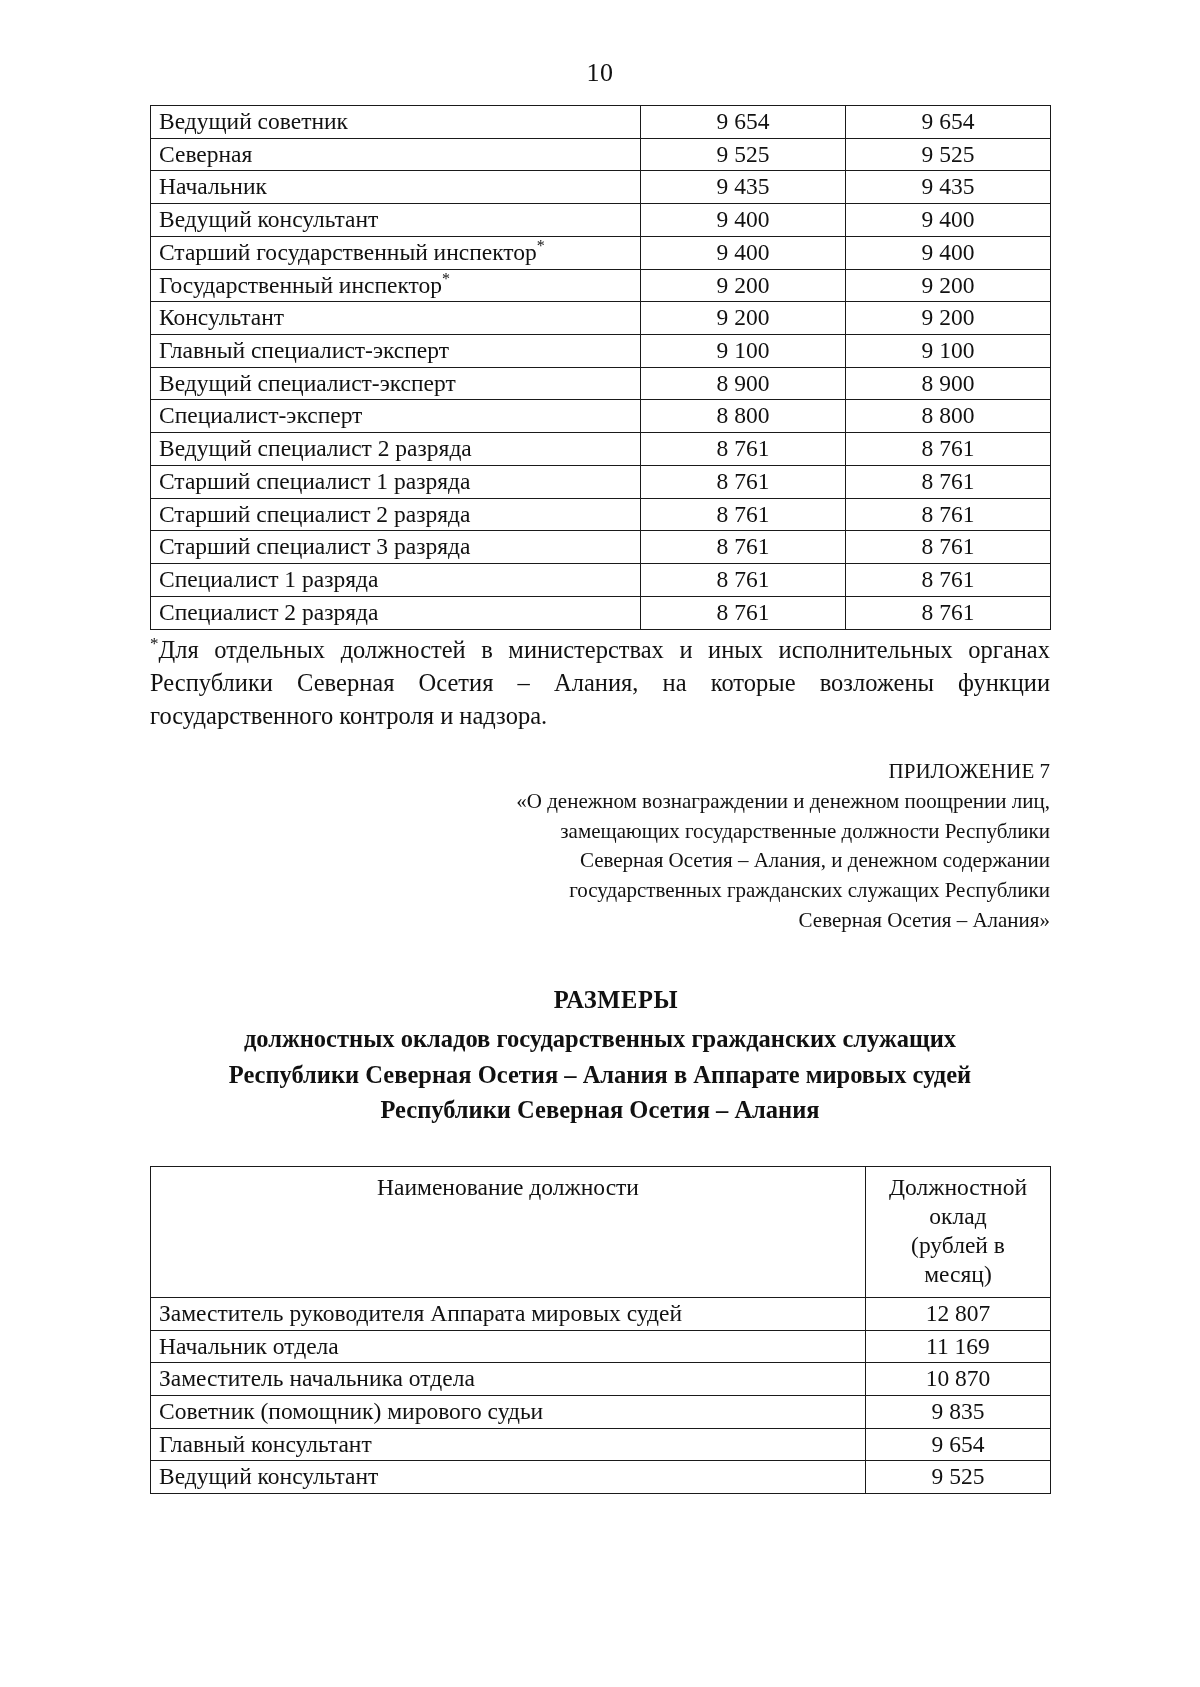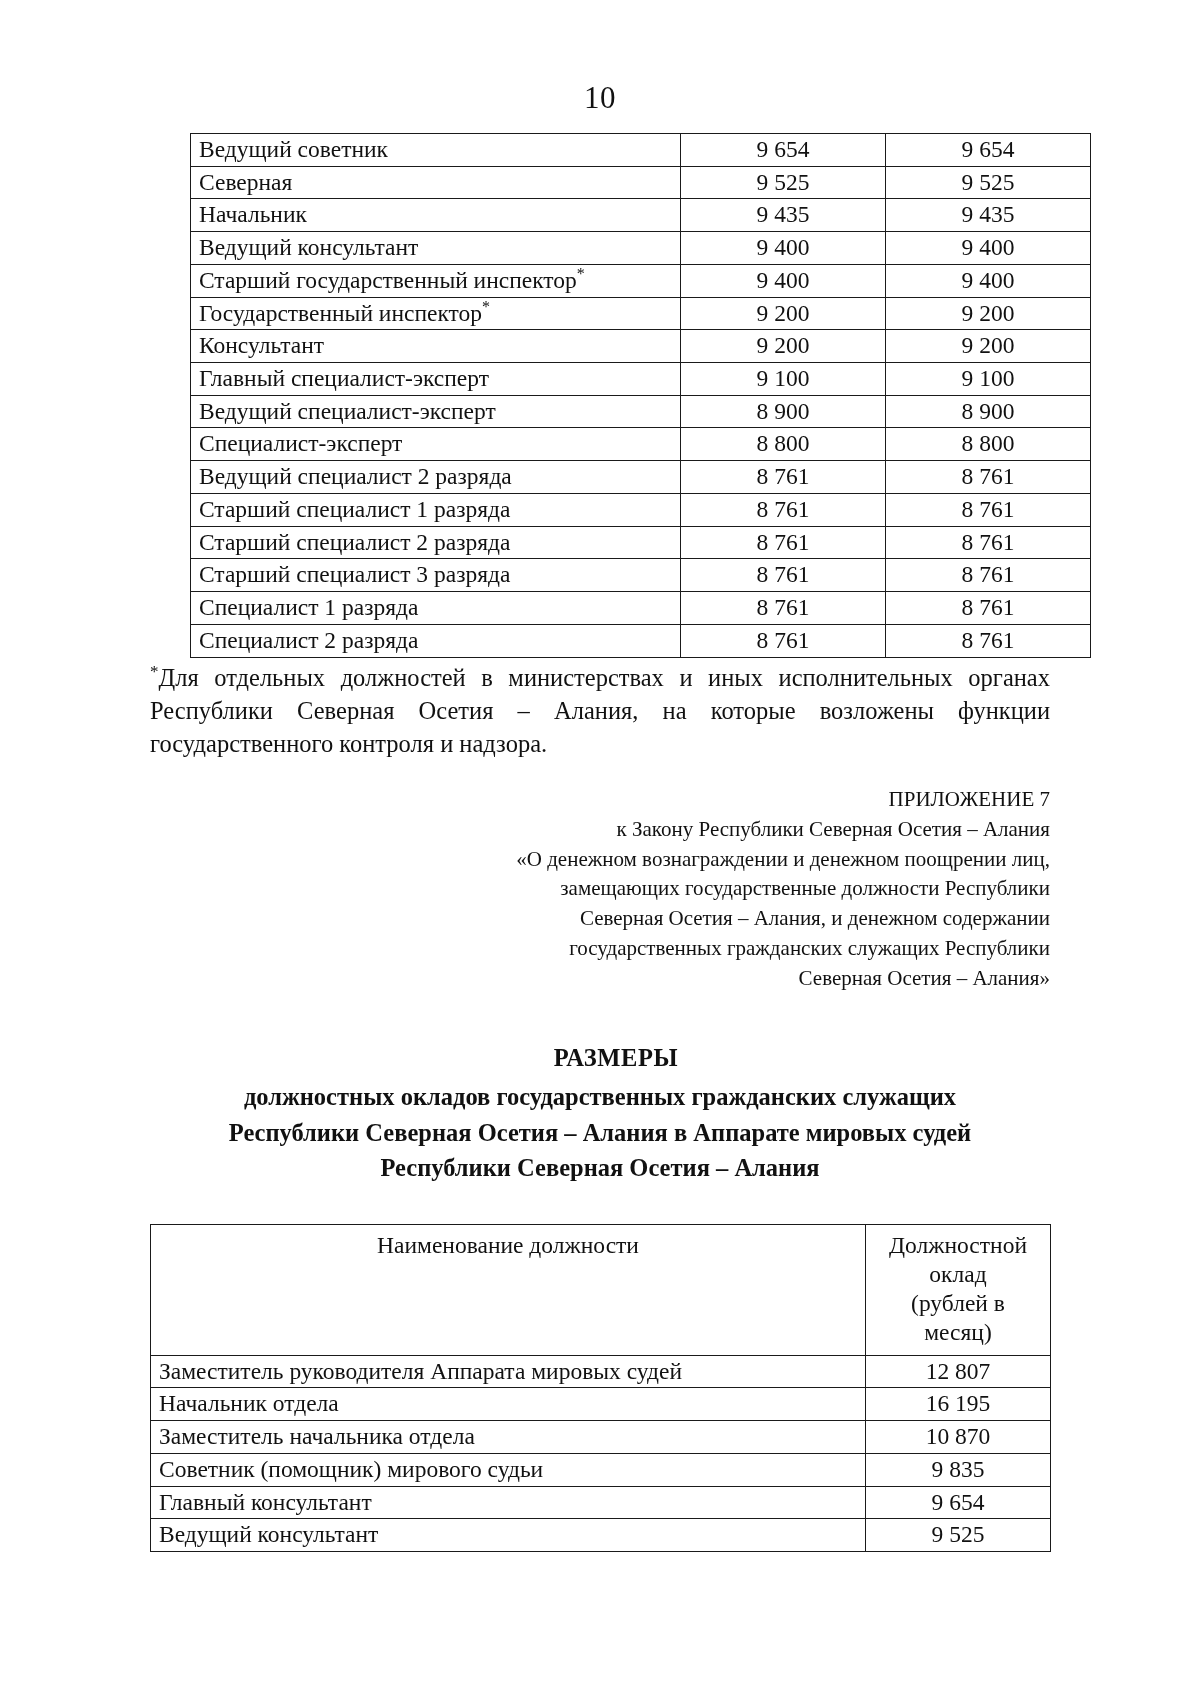--- a/index.html
+++ b/index.html
@@ -19,22 +19,22 @@
   .page {
     position: relative;
     width: 1200px;
     height: 1687px;
     padding: 0;
     box-sizing: border-box;
   }
 
   .page-number {
     text-align: center;
-    font-size: 31px;
-    margin-top: 80px;
+    font-size: 26px;
+    margin-top: 58px;
     letter-spacing: 0.5px;
   }
 
   .content {
     margin: 0 auto;
     width: 900px;
     position: relative;
   }
 
   
@@ -47,21 +47,21 @@
   table.doc-table td,
   table.doc-table th {
     border: 1.6px solid #1a1a1a;
     padding: 2px 8px;
     font-weight: normal;
     vertical-align: top;
     line-height: 1.18;
   }
 
   
-  .tbl-salary-cont { margin-top: 17px; margin-left: 40px; }
+  .tbl-salary-cont { margin-top: 17px; }
   .tbl-salary-cont col.c-name  { width: 490px; }
   .tbl-salary-cont col.c-val1  { width: 205px; }
   .tbl-salary-cont col.c-val2  { width: 205px; }
   .tbl-salary-cont td.name { text-align: left; }
   .tbl-salary-cont td.val  { text-align: center; }
 
   .star {
     font-size: 16px;
     vertical-align: super;
     line-height: 0;
@@ -219,21 +219,20 @@
             <td class="val">8 761</td>
             <td class="val">8 761</td>
           </tr>
         </tbody>
     </table>
 
     <p class="footnote"><span class="fn-mark">*</span><span>Для отдельных должностей в министерствах и иных исполнительных органах Республики Северная Осетия – Алания, на которые возложены функции государственного контроля и надзора.</span></p>
 
     <div class="appendix">
         <span class="line">ПРИЛОЖЕНИЕ 7</span>
-        <span class="line">к Закону Республики Северная Осетия – Алания</span>
         <span class="line">«О денежном вознаграждении и денежном поощрении лиц,</span>
         <span class="line">замещающих государственные должности Республики</span>
         <span class="line">Северная Осетия – Алания, и денежном содержании</span>
         <span class="line">государственных гражданских служащих Республики</span>
         <span class="line">Северная Осетия – Алания»</span>
       </div>
 
     <div class="title-block">
       <span class="main">РАЗМЕРЫ</span>
       <span class="sub1">
@@ -259,21 +258,21 @@
             </th>
         </tr>
       </thead>
       <tbody>
           <tr>
             <td class="post">Заместитель руководителя Аппарата мировых судей</td>
             <td class="pay">12 807</td>
           </tr>
           <tr>
             <td class="post">Начальник отдела</td>
-            <td class="pay">16 195</td>
+            <td class="pay">11 169</td>
           </tr>
           <tr>
             <td class="post">Заместитель начальника отдела</td>
             <td class="pay">10 870</td>
           </tr>
           <tr>
             <td class="post">Советник (помощник) мирового судьи</td>
             <td class="pay">9 835</td>
           </tr>
           <tr>

